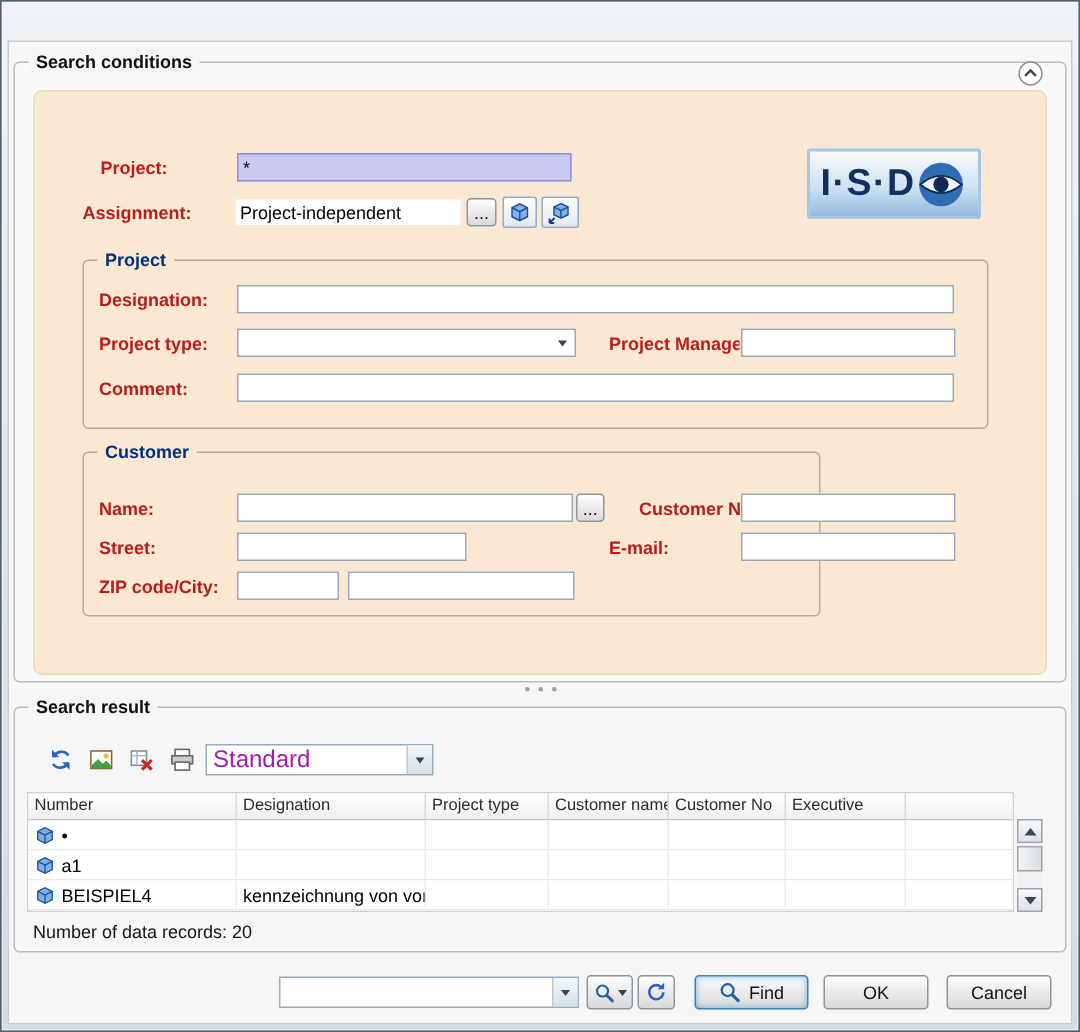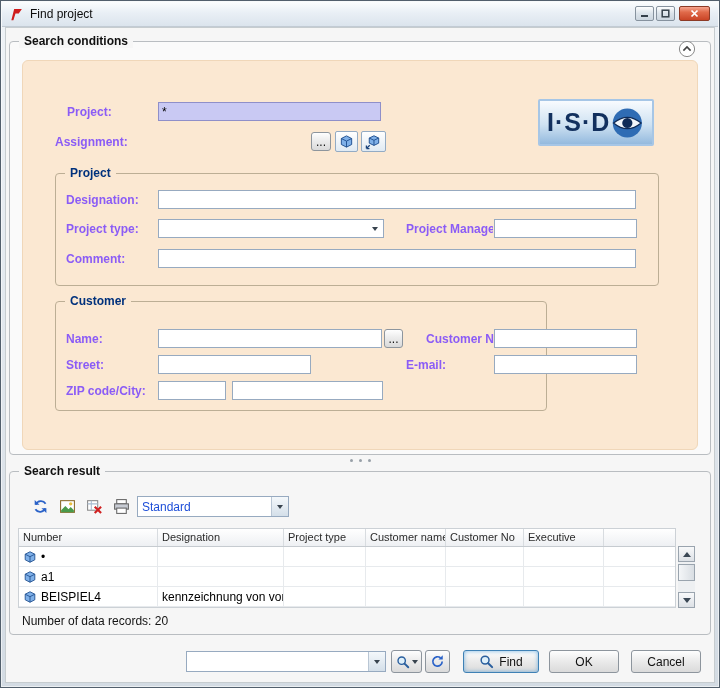--- a/index.html
+++ b/index.html
@@ -23,33 +23,33 @@
     background:#f6f6f6; border:1px solid #c6cccf; }
 
   .groupbox { position:absolute; border:1px solid #b9bdc1; border-radius:4px; }
   .gtitle { position:absolute; top:-8px; left:9px; background:#f6f6f6; padding:0 5px;
     font-size:12px; font-weight:bold; color:#101010; white-space:nowrap; }
 
   .collapse { position:absolute; top:-2px; right:14px; width:18px; height:18px; cursor:default; }
 
   .peach { position:absolute; background:#fbe8d2; border:1px solid #f0d7b9; border-radius:6px; }
 
-  .lbl { position:absolute; font-size:12px; font-weight:bold; color:#8b5cf6;
+  .lbl { position:absolute; font-size:12px; font-weight:bold; color:#b91c1c;
     white-space:nowrap; overflow:hidden; line-height:14px; }
 
   .inp { position:absolute; border:1px solid #97aac0; background:#fff;
     font-family:"Liberation Sans",sans-serif; font-size:12px; color:#000;
     padding:0 3px; height:19px; }
 
   .igroup { position:absolute; border:1px solid #bcae95; border-radius:4px; }
   .igroup > .gtitle { background:#fbe8d2; color:#00317c; }
 
   .combo { position:absolute; background:#fff; border:1px solid #97aac0;
     display:flex; align-items:center; justify-content:space-between; }
-  .combo-text { font-size:12px; color:#1d4ed8; padding-left:4px; overflow:hidden; white-space:nowrap; }
+  .combo-text { font-size:16px; color:#a21caf; padding-left:4px; overflow:hidden; white-space:nowrap; }
   .combo-btn { width:17px; height:100%; border-left:1px solid #b9c6d4;
     background:linear-gradient(#f4f8fb,#d4dfe9); display:flex; align-items:center; justify-content:center; }
   .arr { width:0; height:0; border-left:3.5px solid transparent; border-right:3.5px solid transparent;
     border-top:4px solid #38434e; }
 
   .btn { position:absolute; border:1px solid #8d959d; border-radius:3px;
     background:linear-gradient(#fefefe,#ececec 45%,#dadada);
     font-size:12px; color:#111; display:flex; align-items:center; justify-content:center; gap:5px; cursor:default; }
   .btn-default { border-color:#3f81b5; box-shadow:inset 0 0 4px rgba(96,166,218,.85); }
 
@@ -86,41 +86,20 @@
   .tri-up { width:0;height:0;border-left:4px solid transparent;border-right:4px solid transparent;border-bottom:5px solid #3a4754; }
   .tri-down { width:0;height:0;border-left:4px solid transparent;border-right:4px solid transparent;border-top:5px solid #3a4754; }
 
   .count { position:absolute; font-size:12px; color:#141414; }
 </style>
 </head>
 <body>
 
 <div class="window">
 
-  <div class="titlebar">
-    <svg class="app-icon" viewBox="0 0 16 16">
-        <path d="M2.5 14 5.5 2h8.2l-3.3 4.9H6.9L4.7 14z" fill="#cf1b1b"></path>
-      </svg>
-    <span class="title-text">Find project</span>
-    <div class="winbtn" style="right:64px;width:19px;">
-      <svg width="9" height="9" viewBox="0 0 9 9">
-          <rect x="1" y="6" width="7" height="2" fill="#35404a"></rect>
-        </svg>
-    </div>
-    <div class="winbtn" style="right:43px;width:19px;">
-      <svg width="9" height="9" viewBox="0 0 9 9">
-          <rect x="1.2" y="1.2" width="6.6" height="6.6" fill="none" stroke="#35404a" stroke-width="1.5"></rect>
-        </svg>
-    </div>
-    <div class="winbtn close" style="right:8px;width:31px;">
-      <svg width="9" height="9" viewBox="0 0 9 9">
-          <path d="M1.5 1.5l6 6M7.5 1.5l-6 6" stroke="#fff" stroke-width="1.7"></path>
-        </svg>
-    </div>
-  </div>
 
   <div class="client"></div>
 
   <div class="groupbox" style="left:8px;top:40px;width:702px;height:414px;background:#fafafa;">
     <span class="gtitle">Search conditions</span>
     <div class="collapse">
       <svg width="18" height="18" viewBox="0 0 18 18">
         <circle cx="9" cy="9" r="7.6" fill="#fff" stroke="#8a8a8a"></circle>
         <path d="M5.4 10.6 9 7l3.6 3.6" fill="none" stroke="#444" stroke-width="1.6"></path>
       </svg>
@@ -134,20 +113,21 @@
       <div class="logo" style="left:515px;top:38px;width:116px;height:47px;">
         <span class="logo-text">I·S·D</span>
         <svg width="40" height="38" viewBox="0 0 44 40">
           <circle cx="22" cy="20" r="18.5" fill="#2f6cb4"></circle>
           <path d="M4.5 20 Q22 5.5 39.5 20 Q22 34.5 4.5 20z" fill="#f2f6fa" stroke="#0e2a56" stroke-width="1.5"></path>
           <circle cx="22" cy="20" r="6.5" fill="#0e2a56"></circle>
         </svg>
       </div>
 
       <span class="lbl" style="left:32px;top:74px;">Assignment:</span>
+      <input class="inp" style="left: 133px; top: 71px; width: 152px; border-color: rgb(251, 232, 210);" value="Project-independent">
       <div class="btn" style="left:288px;top:71px;width:20px;height:19px;">...</div>
       <div class="ibtn" style="left:312px;top:70px;width:23px;height:21px;">
         <svg width="15" height="15" viewBox="0 0 16 16">
           <path d="M2.5 4.8 8 2l5.5 2.8v6.4L8 14 2.5 11.2z" fill="#7fb0e8" stroke="#1f4f8f"></path>
           <path d="M2.5 4.8 8 7.6l5.5-2.8M8 7.6V14" fill="none" stroke="#1f4f8f"></path>
         </svg>
       </div>
       <div class="ibtn" style="left:338px;top:70px;width:25px;height:21px;">
         <svg width="17" height="16" viewBox="0 0 18 16">
           <path d="M4.5 3.8 9.5 1.4l5 2.4v5.4l-5 2.4-5-2.4z" fill="#7fb0e8" stroke="#1f4f8f"></path>

